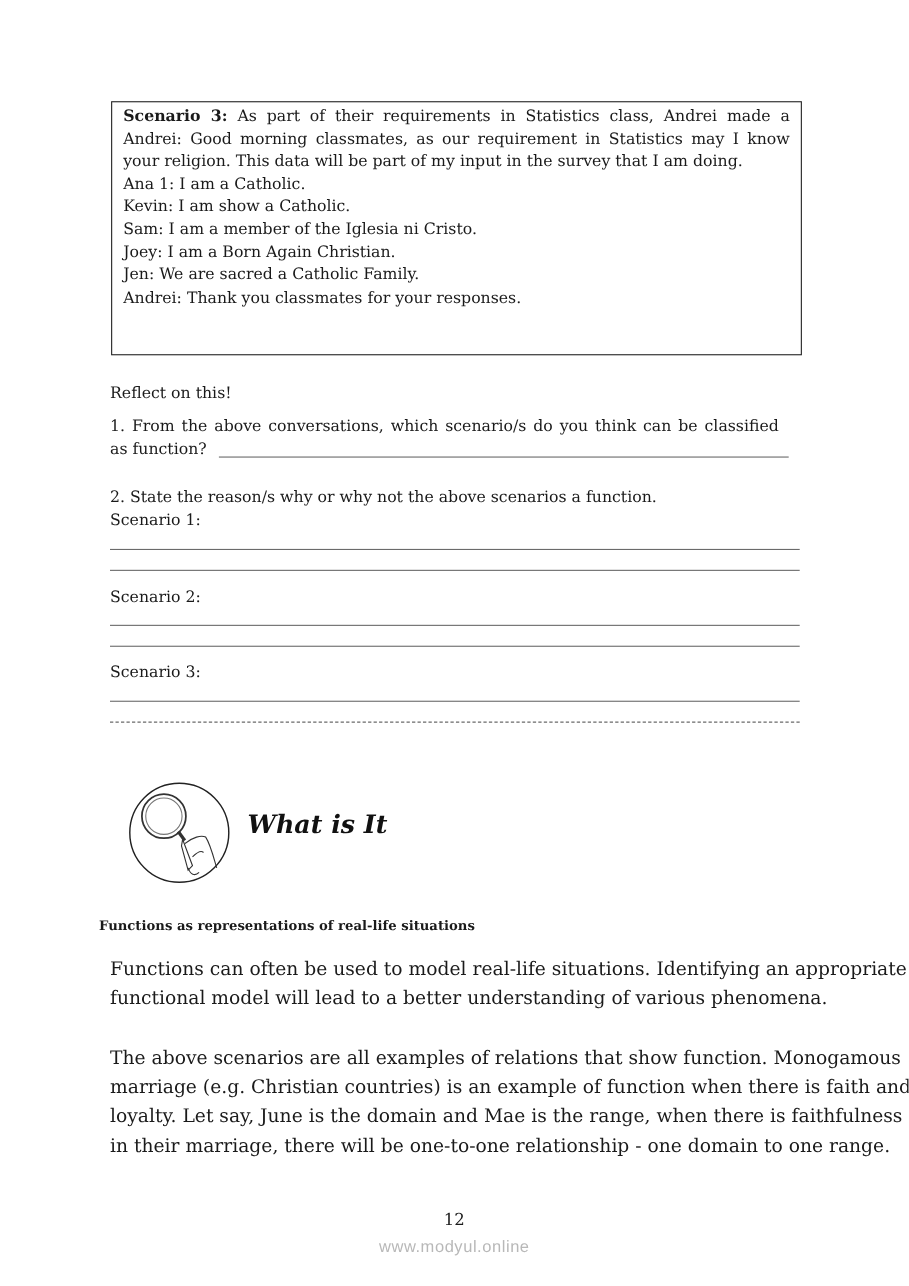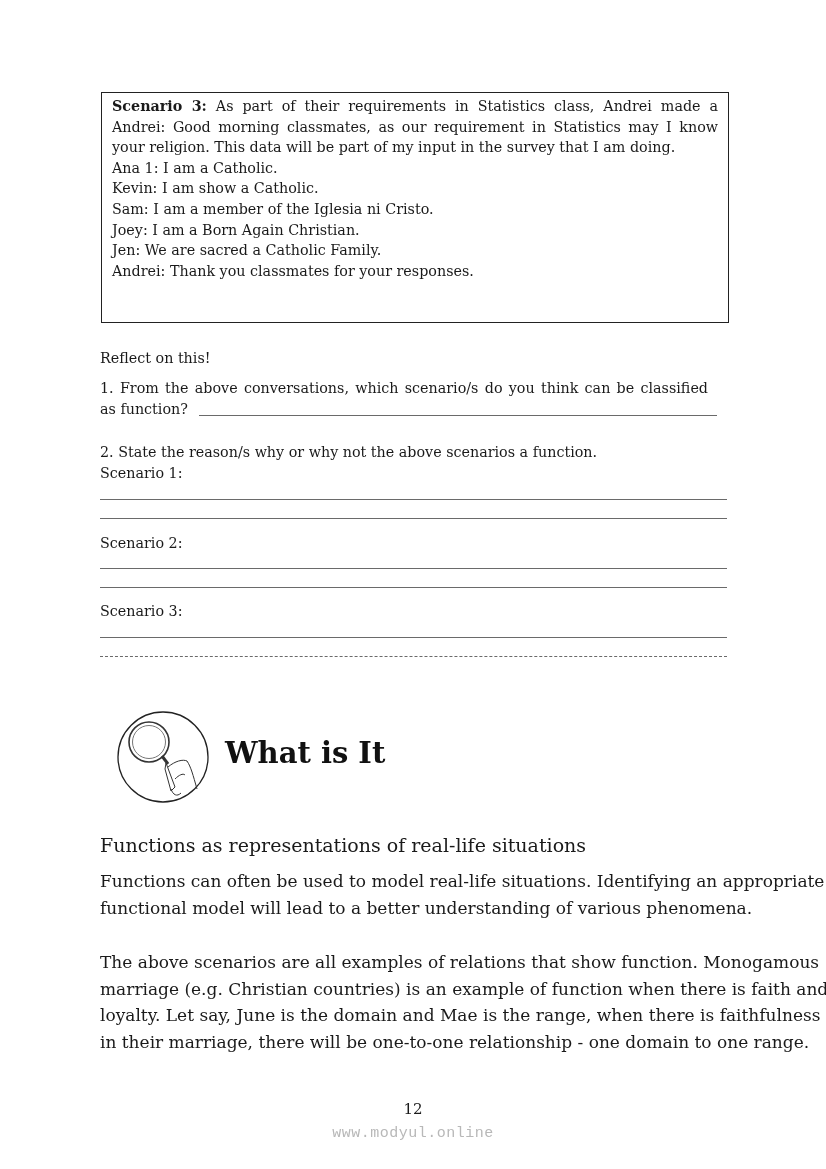--- a/index.html
+++ b/index.html
@@ -10,27 +10,27 @@
          border: 1.3px solid #222; padding: 3px 10px 0 10px; font-size: 14.3px; line-height: 20.6px; }
   .box .line { white-space: nowrap; }
   .box .line.just { text-align: justify; text-align-last: justify; white-space: normal; }
   .box b { font-weight: bold; }
   .t { position: absolute; font-size: 14.3px; white-space: nowrap; }
   .rule { position: absolute; left: 100px; width: 627px; height: 0; border-top: 1.2px solid #6a6a6a; }
   .blank { position: absolute; height: 0; border-top: 1.2px solid #6a6a6a; }
   .para { position: absolute; left: 100px; width: 627px; font-size: 17px; line-height: 26.7px; }
   .para .line { text-align: justify; text-align-last: justify; white-space: nowrap; }
   .para .line.last { text-align-last: left; }
-  .heading-it { position: absolute; left: 225px; top: 736px; font-size: 29px; font-weight: bold;
-                font-family: "DejaVu Serif", serif; color: #111; }
+  .heading-it { position: absolute; left: 225px; top: 736px; font-size: 23px; font-weight: bold;
+                font-style: italic; font-family: "DejaVu Serif", serif; color: #111; }
   .icon-wrap { position: absolute; left: 113px; top: 709px; width: 100px; height: 96px; }
-  .sec-title { position: absolute; left: 100px; top: 834px; font-size: 19px; font-weight: normal; }
+  .sec-title { position: absolute; left: 90px; top: 834px; font-size: 12px; font-weight: bold; }
   .pagenum { position: absolute; left: 0; width: 826px; top: 1100px; text-align: center; font-size: 15px; }
   .watermark { position: absolute; left: 0; width: 826px; top: 1125px; text-align: center;
-               font-family: Liberation Mono, monospace; font-size: 15px; color: #b8b8b8; letter-spacing: 0.5px; }
+               font-family: Liberation Sans, sans-serif; font-size: 15px; color: #b8b8b8; letter-spacing: 0.5px; }
 </style>
 </head>
 <body>
 
 <div class="page">
 
   <div class="box">
     <div class="line just"><b>Scenario 3:</b><span> As part of their requirements in Statistics class, Andrei made a</span></div>
     <div class="line just">Andrei: Good morning classmates, as our requirement in Statistics may I know</div>
     <div class="line">your religion. This data will be part of my input in the survey that I am doing.</div>

